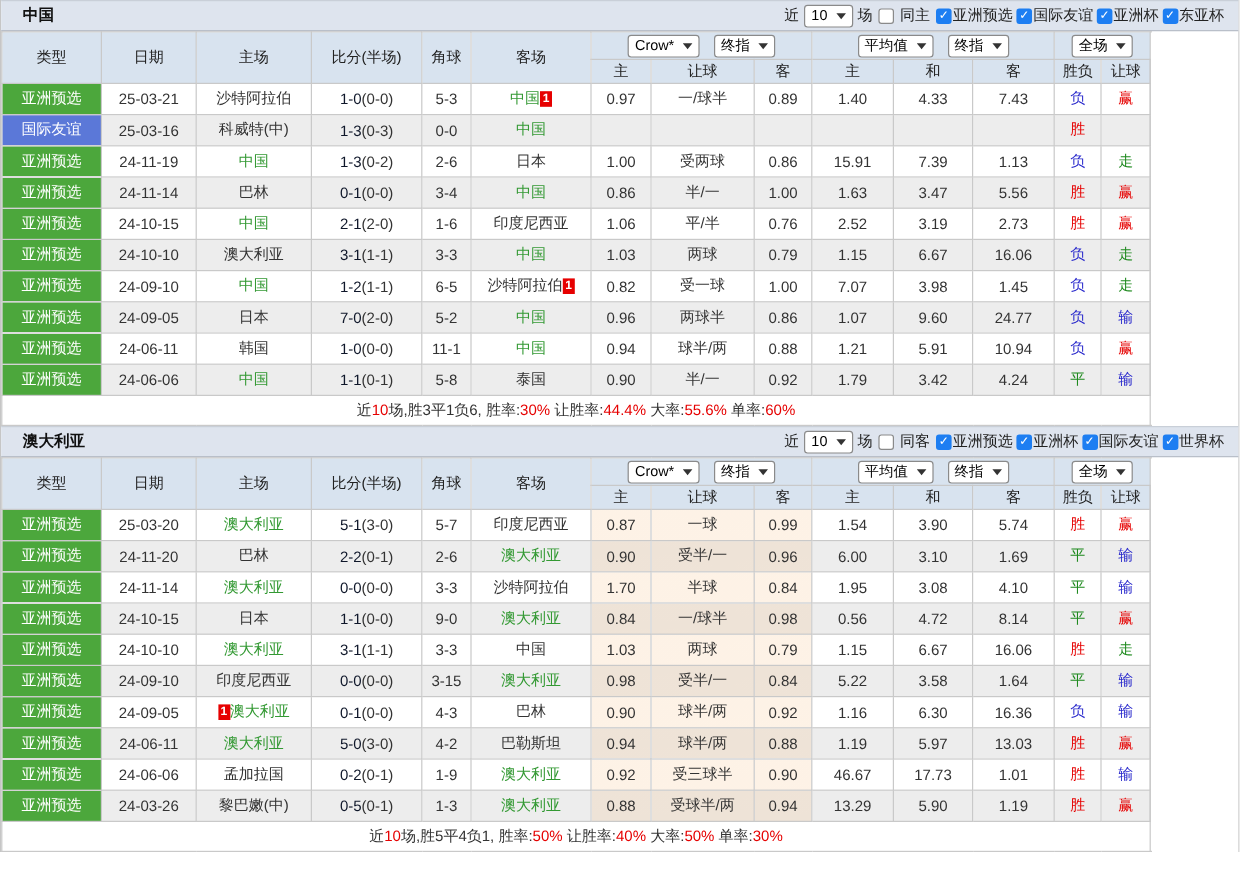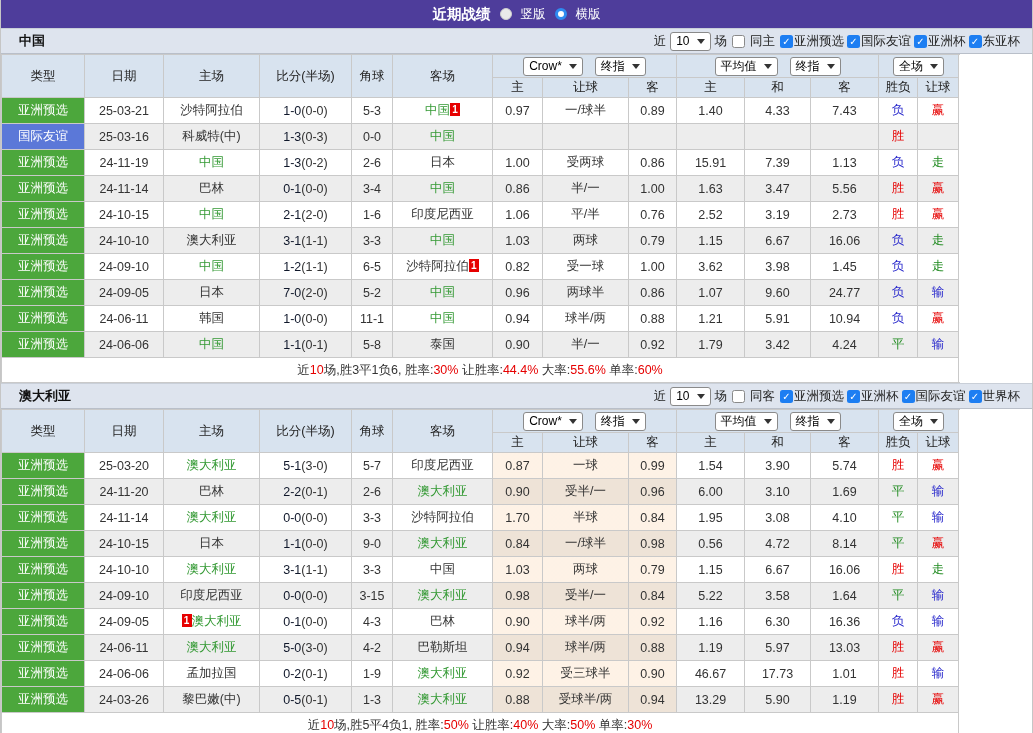--- a/index.html
+++ b/index.html
@@ -74,27 +74,20 @@
   .c-blue { color: #2929cc; }
   tfoot td { height: 25px; background: #fff; font-size: 12.5px; color: #333; }
   .sum-r { color: #e60000; }
   .head-selects { display: inline-flex; gap: 12px; align-items: center; justify-content: center; }
 </style>
 </head>
 <body>
 
 <div class="page">
 
-  <div class="title-bar">
-    <span class="title">近期战绩</span>
-    <span class="radio unchecked"></span>
-    <span class="radio-label">竖版</span>
-    <span class="radio checked"></span>
-    <span class="radio-label">横版</span>
-  </div>
 
   <div class="section-bar">
     <span class="team">中国</span>
     <span class="filters">
       <span>近</span>
       <span class="select">
           <span>10</span>
           <span class="caret"></span>
         </span>
       <span>场</span>
@@ -290,21 +283,21 @@
         <tr>
           <td class="type-cell type-green">亚洲预选</td>
           <td>24-09-10</td>
           <td><span class="team-track">中国</span></td>
           <td><span class="score">1-2</span><span class="half">(1-1)</span></td>
           <td>6-5</td>
           <td><span>沙特阿拉伯</span><span class="badge">1</span></td>
           <td class="col-odds">0.82</td>
           <td class="col-odds">受一球</td>
           <td class="col-odds">1.00</td>
-          <td class="col-avg">3.62</td>
+          <td class="col-avg">7.07</td>
           <td class="col-avg">3.98</td>
           <td class="col-avg">1.45</td>
           <td class="c-blue">负</td>
           <td class="c-green">走</td>
           <td class="c-red">大</td>
         </tr>
         <tr>
           <td class="type-cell type-green">亚洲预选</td>
           <td>24-09-05</td>
           <td><span>日本</span></td>

